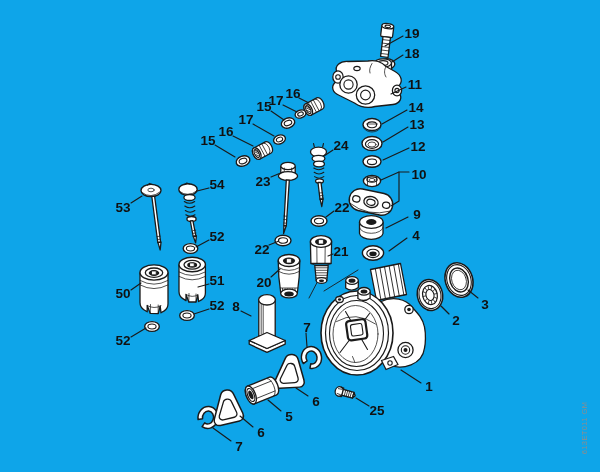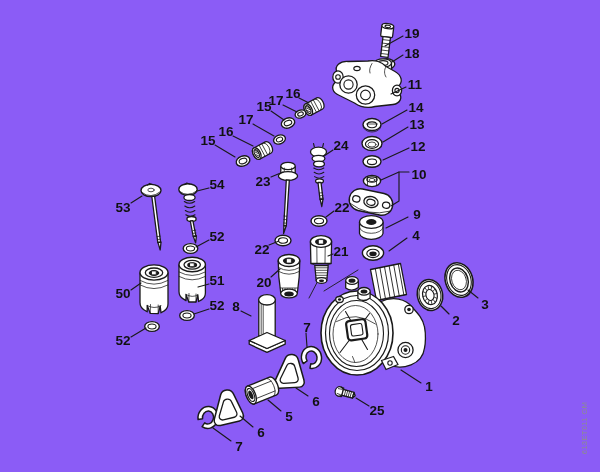--- a/index.html
+++ b/index.html
@@ -13,21 +13,21 @@
   .tn{fill:none;stroke:var(--ink);stroke-width:0.75;stroke-linecap:round;}
   .fd{fill:var(--ink);stroke:none;}
   .leader{fill:none;stroke:var(--ink);stroke-width:1.15;stroke-linecap:round;}
   .axis{fill:none;stroke:var(--ink);stroke-width:0.9;stroke-linecap:round;}
   .callout{font:bold 13.5px "Liberation Sans",sans-serif;fill:#111;text-anchor:middle;dominant-baseline:central;}
   .wm{font:7.5px "Liberation Sans",sans-serif;fill:#8d8d8d;text-anchor:middle;letter-spacing:.4px;}
 </style>
 </head>
 <body>
 
-<div id="stage" style="background: #8b5cf6;">
+<div id="stage" style="background: #0ea5e9;">
 <svg width="600" height="472" viewBox="0 0 600 472">
   <defs>
     <g id="valve16">
       <path class="fw" d="M-6.5,-6.3 L6.5,-6.3 A3.6,6.3 0 0 1 6.5,6.3 L-6.5,6.3 A3.6,6.3 0 0 1 -6.5,-6.3 Z"></path>
       <path class="tn" d="M4.5,-6.1 A3.6,6.3 0 0 1 4.5,6.1 M-0.5,-6.2 L-0.5,6.2 M2.5,-5.9 L2.5,5.9"></path>
       <ellipse class="fw" cx="-6.5" cy="0" rx="3.6" ry="6.3"></ellipse>
       <ellipse class="ln" cx="-6.5" cy="0" rx="2.1" ry="4.4"></ellipse>
       <path class="tn" d="M-7.5,-2.5 L-5,1 M-7.8,0.5 L-5.6,3.4 M-6.9,-4 L-4.6,-1"></path>
     </g>
     <path id="snapring" class="fw" style="stroke-width:1.5" d="M-9.4,3.76 A10,11 0 1 1 -4.23,9.97 L-2.32,5.89 A5.5,6.5 0 1 0 -5.17,2.22 Z"></path>

